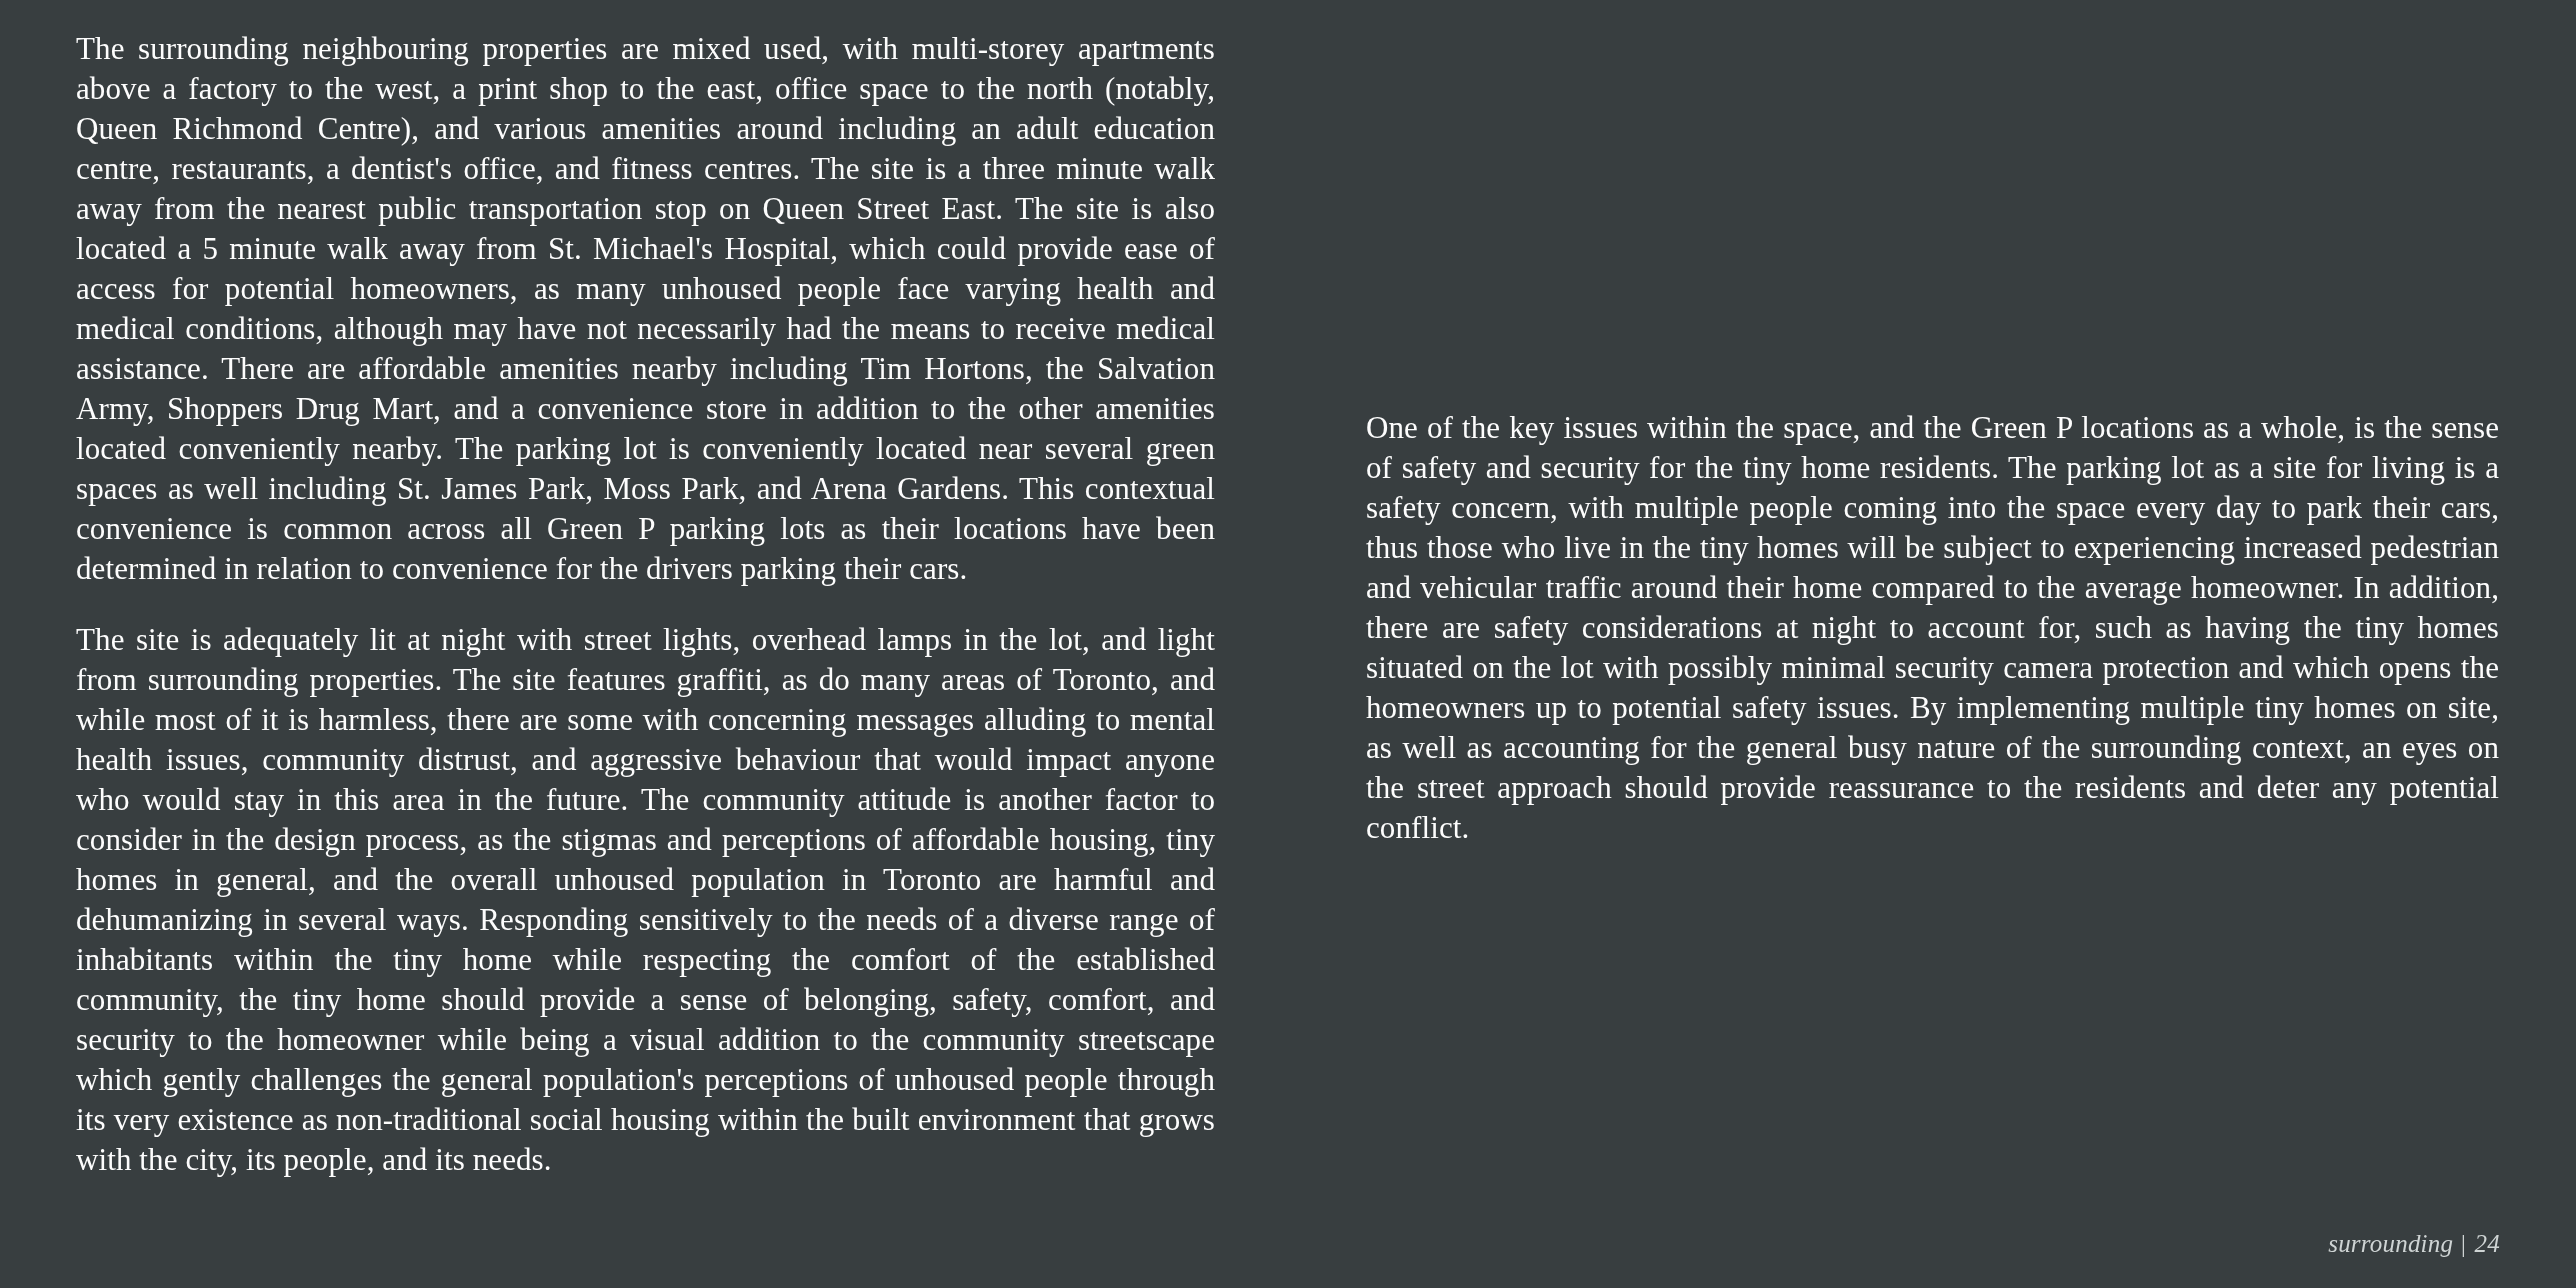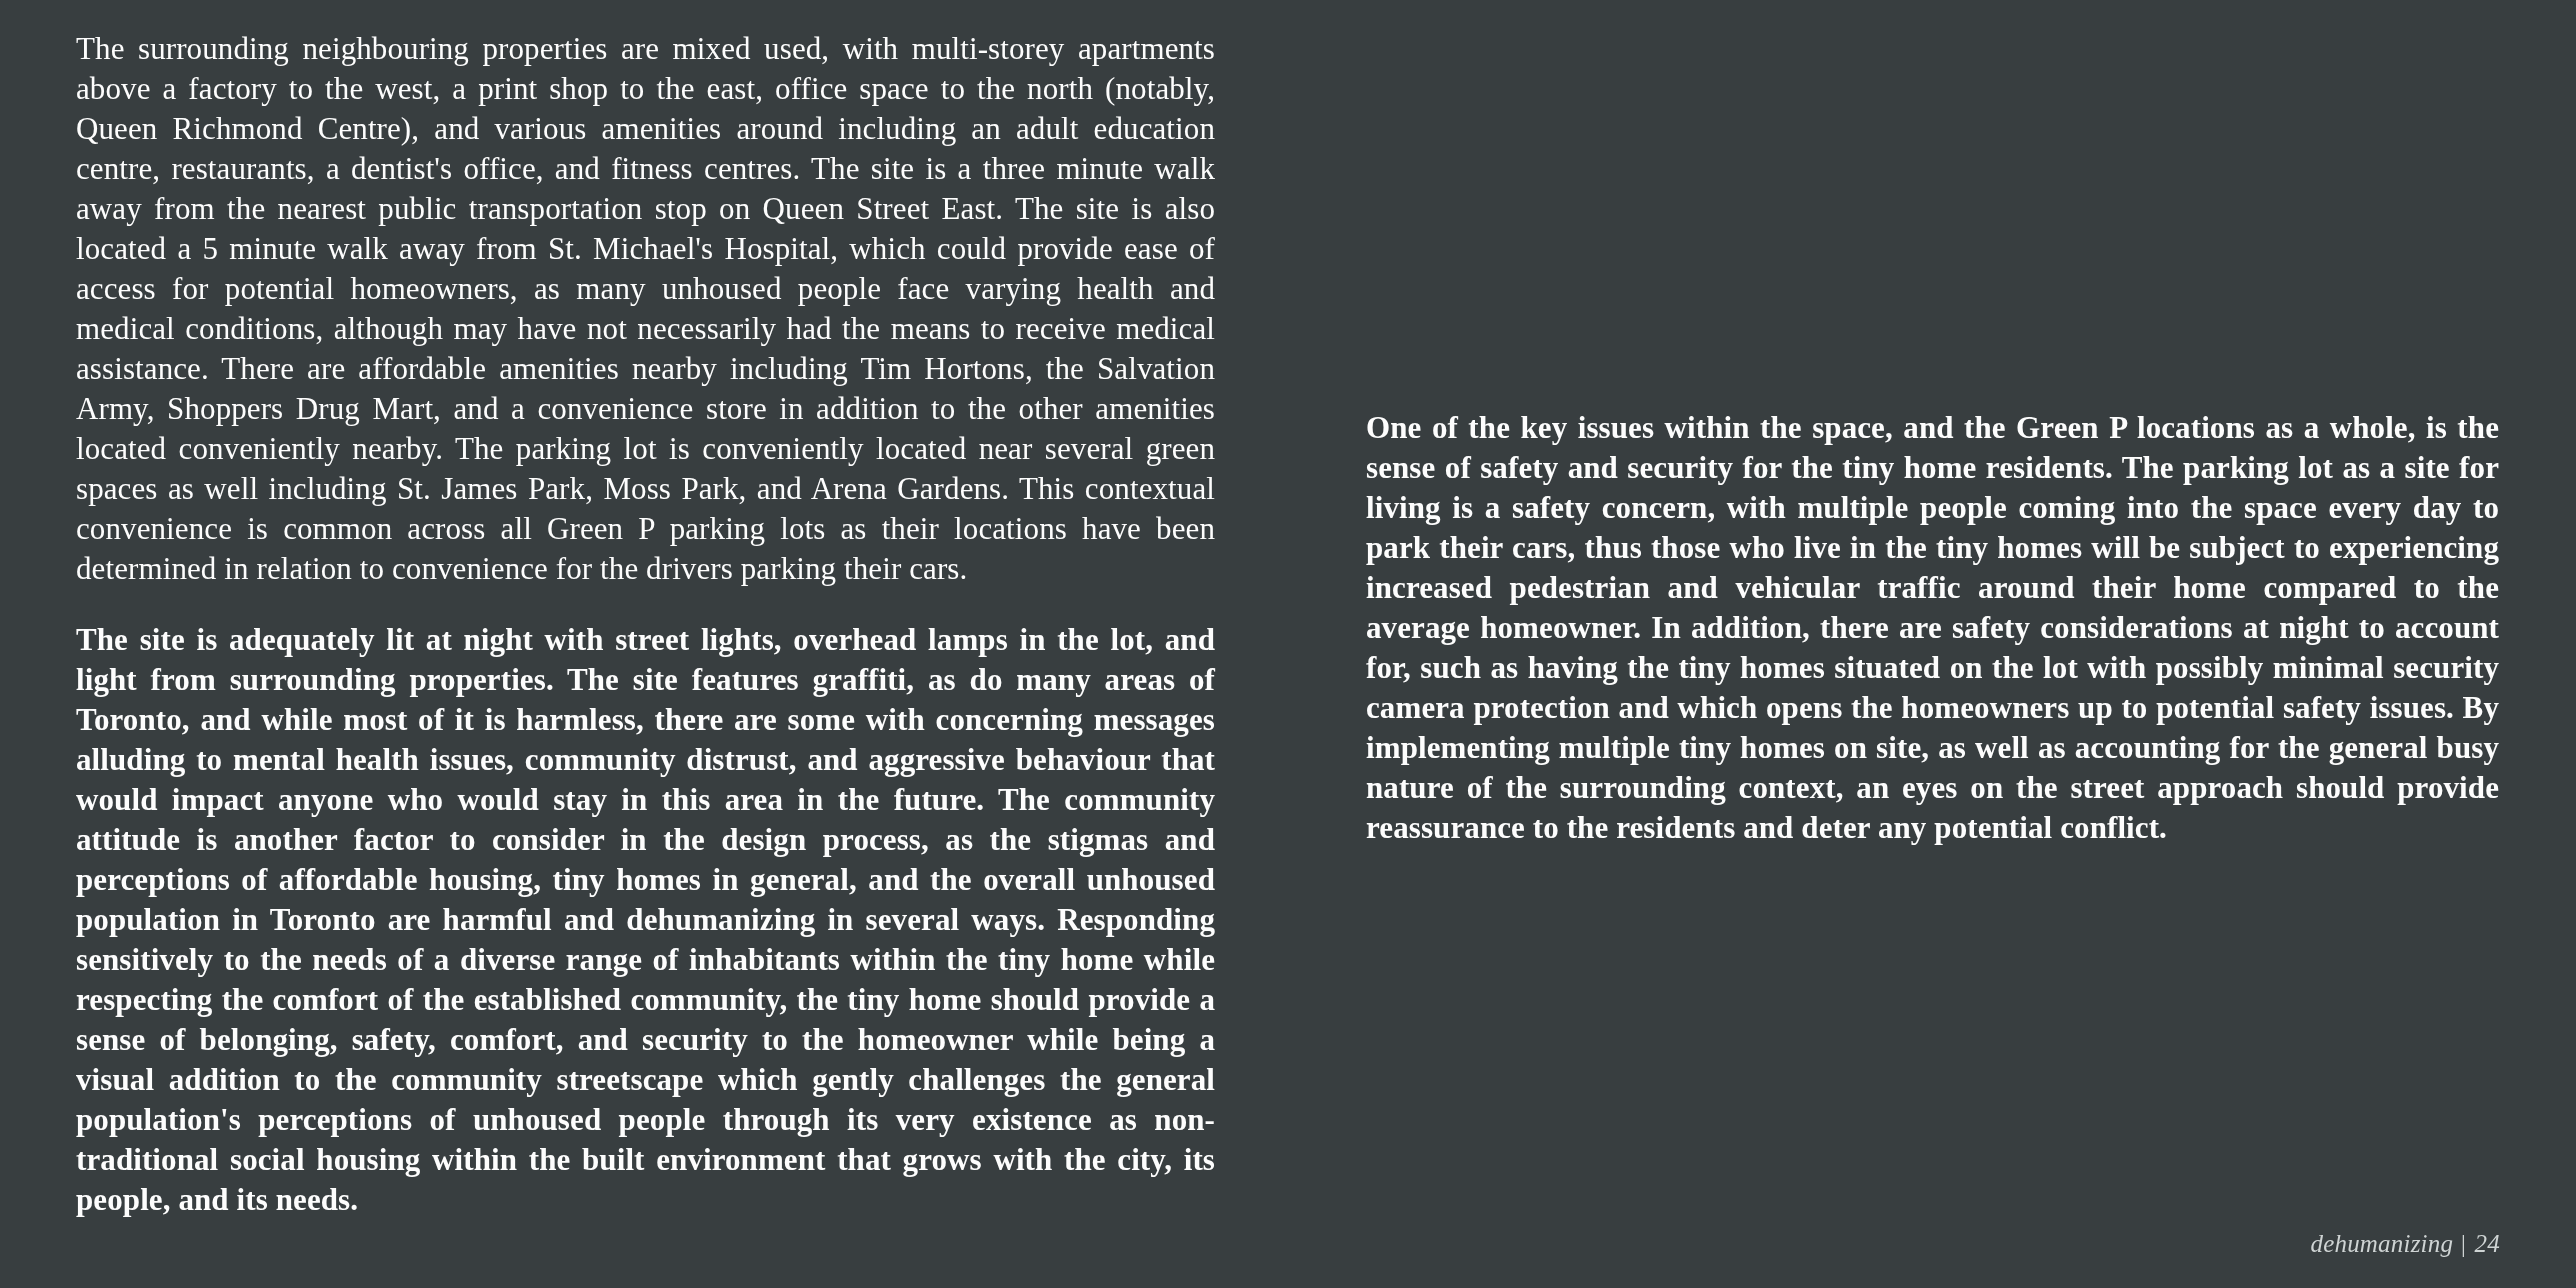--- a/index.html
+++ b/index.html
@@ -44,21 +44,21 @@
     margin: 0 0 31px 0;
     font-size: 31px;
     line-height: 40px;
     text-align: justify;
     text-justify: inter-word;
     letter-spacing: 0.1px;
     color: #fdfdfd;
     font-weight: 400;
     hyphens: manual;
   }
-  .body-par:last-child { margin-bottom: 0; font-weight: bold; }
+  .body-par:last-child { margin-bottom: 0; }
 
   
   .folio {
     position: absolute;
     right: 76px;
     bottom: 29px;
     font-style: italic;
     font-size: 25px;
     line-height: 31px;
     color: #cfd4d4;
@@ -82,17 +82,17 @@
   <div class="col-left">
     <p class="body-par">The surrounding neighbouring properties are mixed used, with multi-storey apartments above a factory to the west, a print shop to the east, office space to the north (notably, Queen Richmond Centre), and various amenities around including an adult education centre, restaurants, a dentist's office, and fitness centres. The site is a three minute walk away from the nearest public transportation stop on Queen Street East. The site is also located a 5 minute walk away from St. Michael's Hospital, which could provide ease of access for potential homeowners, as many unhoused people face varying health and medical conditions, although may have not necessarily had the means to receive medical assistance. There are affordable amenities nearby including Tim Hortons, the Salvation Army, Shoppers Drug Mart, and a convenience store in addition to the other amenities located conveniently nearby. The parking lot is conveniently located near several green spaces as well including St. James Park, Moss Park, and Arena Gardens. This contextual convenience is common across all Green P parking lots as their locations have been determined in relation to convenience for the drivers parking their cars.</p>
     <p class="body-par">The site is adequately lit at night with street lights, overhead lamps in the lot, and light from surrounding properties. The site features graffiti, as do many areas of Toronto, and while most of it is harmless, there are some with concerning messages alluding to mental health issues, community distrust, and aggressive behaviour that would impact anyone who would stay in this area in the future. The community attitude is another factor to consider in the design process, as the stigmas and perceptions of affordable housing, tiny homes in general, and the overall unhoused population in Toronto are harmful and dehumanizing in several ways. Responding sensitively to the needs of a diverse range of inhabitants within the tiny home while respecting the comfort of the established community, the tiny home should provide a sense of belonging, safety, comfort, and security to the homeowner while being a visual addition to the community streetscape which gently challenges the general population's perceptions of unhoused people through its very existence as non-traditional social housing within the built environment that grows with the city, its people, and its needs.</p>
   </div>
 
   <div class="col-right">
     <p class="body-par">One of the key issues within the space, and the Green P locations as a whole, is the sense of safety and security for the tiny home residents. The parking lot as a site for living is a safety concern, with multiple people coming into the space every day to park their cars, thus those who live in the tiny homes will be subject to experiencing increased pedestrian and vehicular traffic around their home compared to the average homeowner. In addition, there are safety considerations at night to account for, such as having the tiny homes situated on the lot with possibly minimal security camera protection and which opens the homeowners up to potential safety issues. By implementing multiple tiny homes on site, as well as accounting for the general busy nature of the surrounding context, an eyes on the street approach should provide reassurance to the residents and deter any potential conflict.</p>
   </div>
 
   <div class="folio">
-    <span class="folio-label">dehumanizing</span><span class="sep">|</span><span class="folio-number">24</span>
+    <span class="folio-label">surrounding</span><span class="sep">|</span><span class="folio-number">24</span>
   </div>
 
 </div>
 
 
 </body></html>

